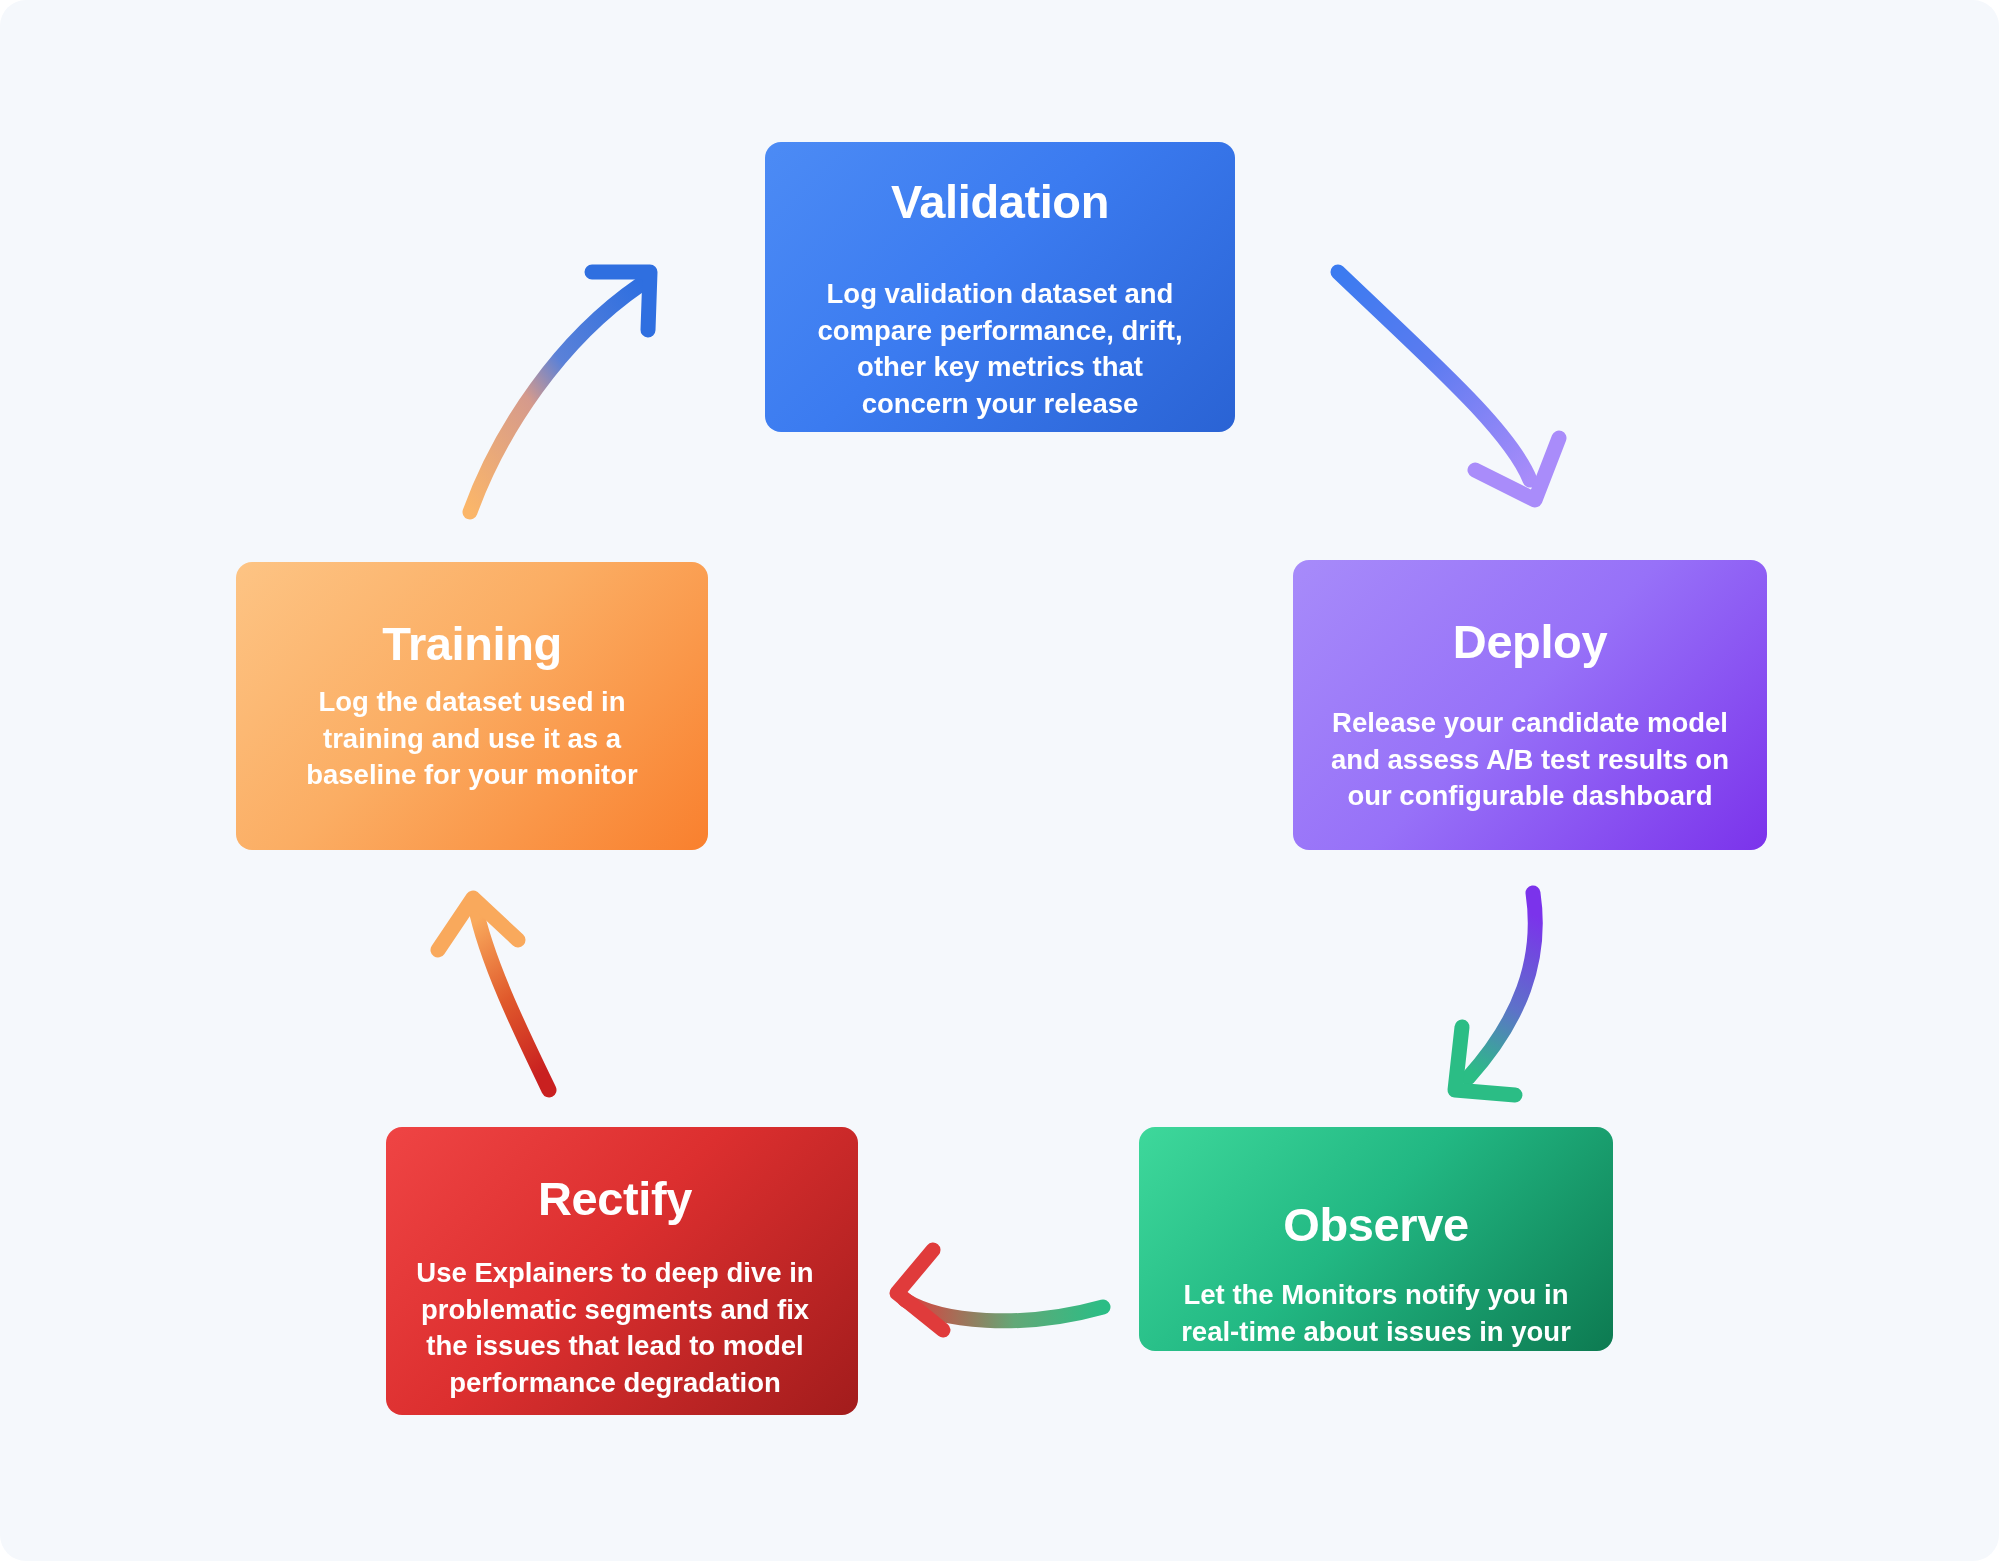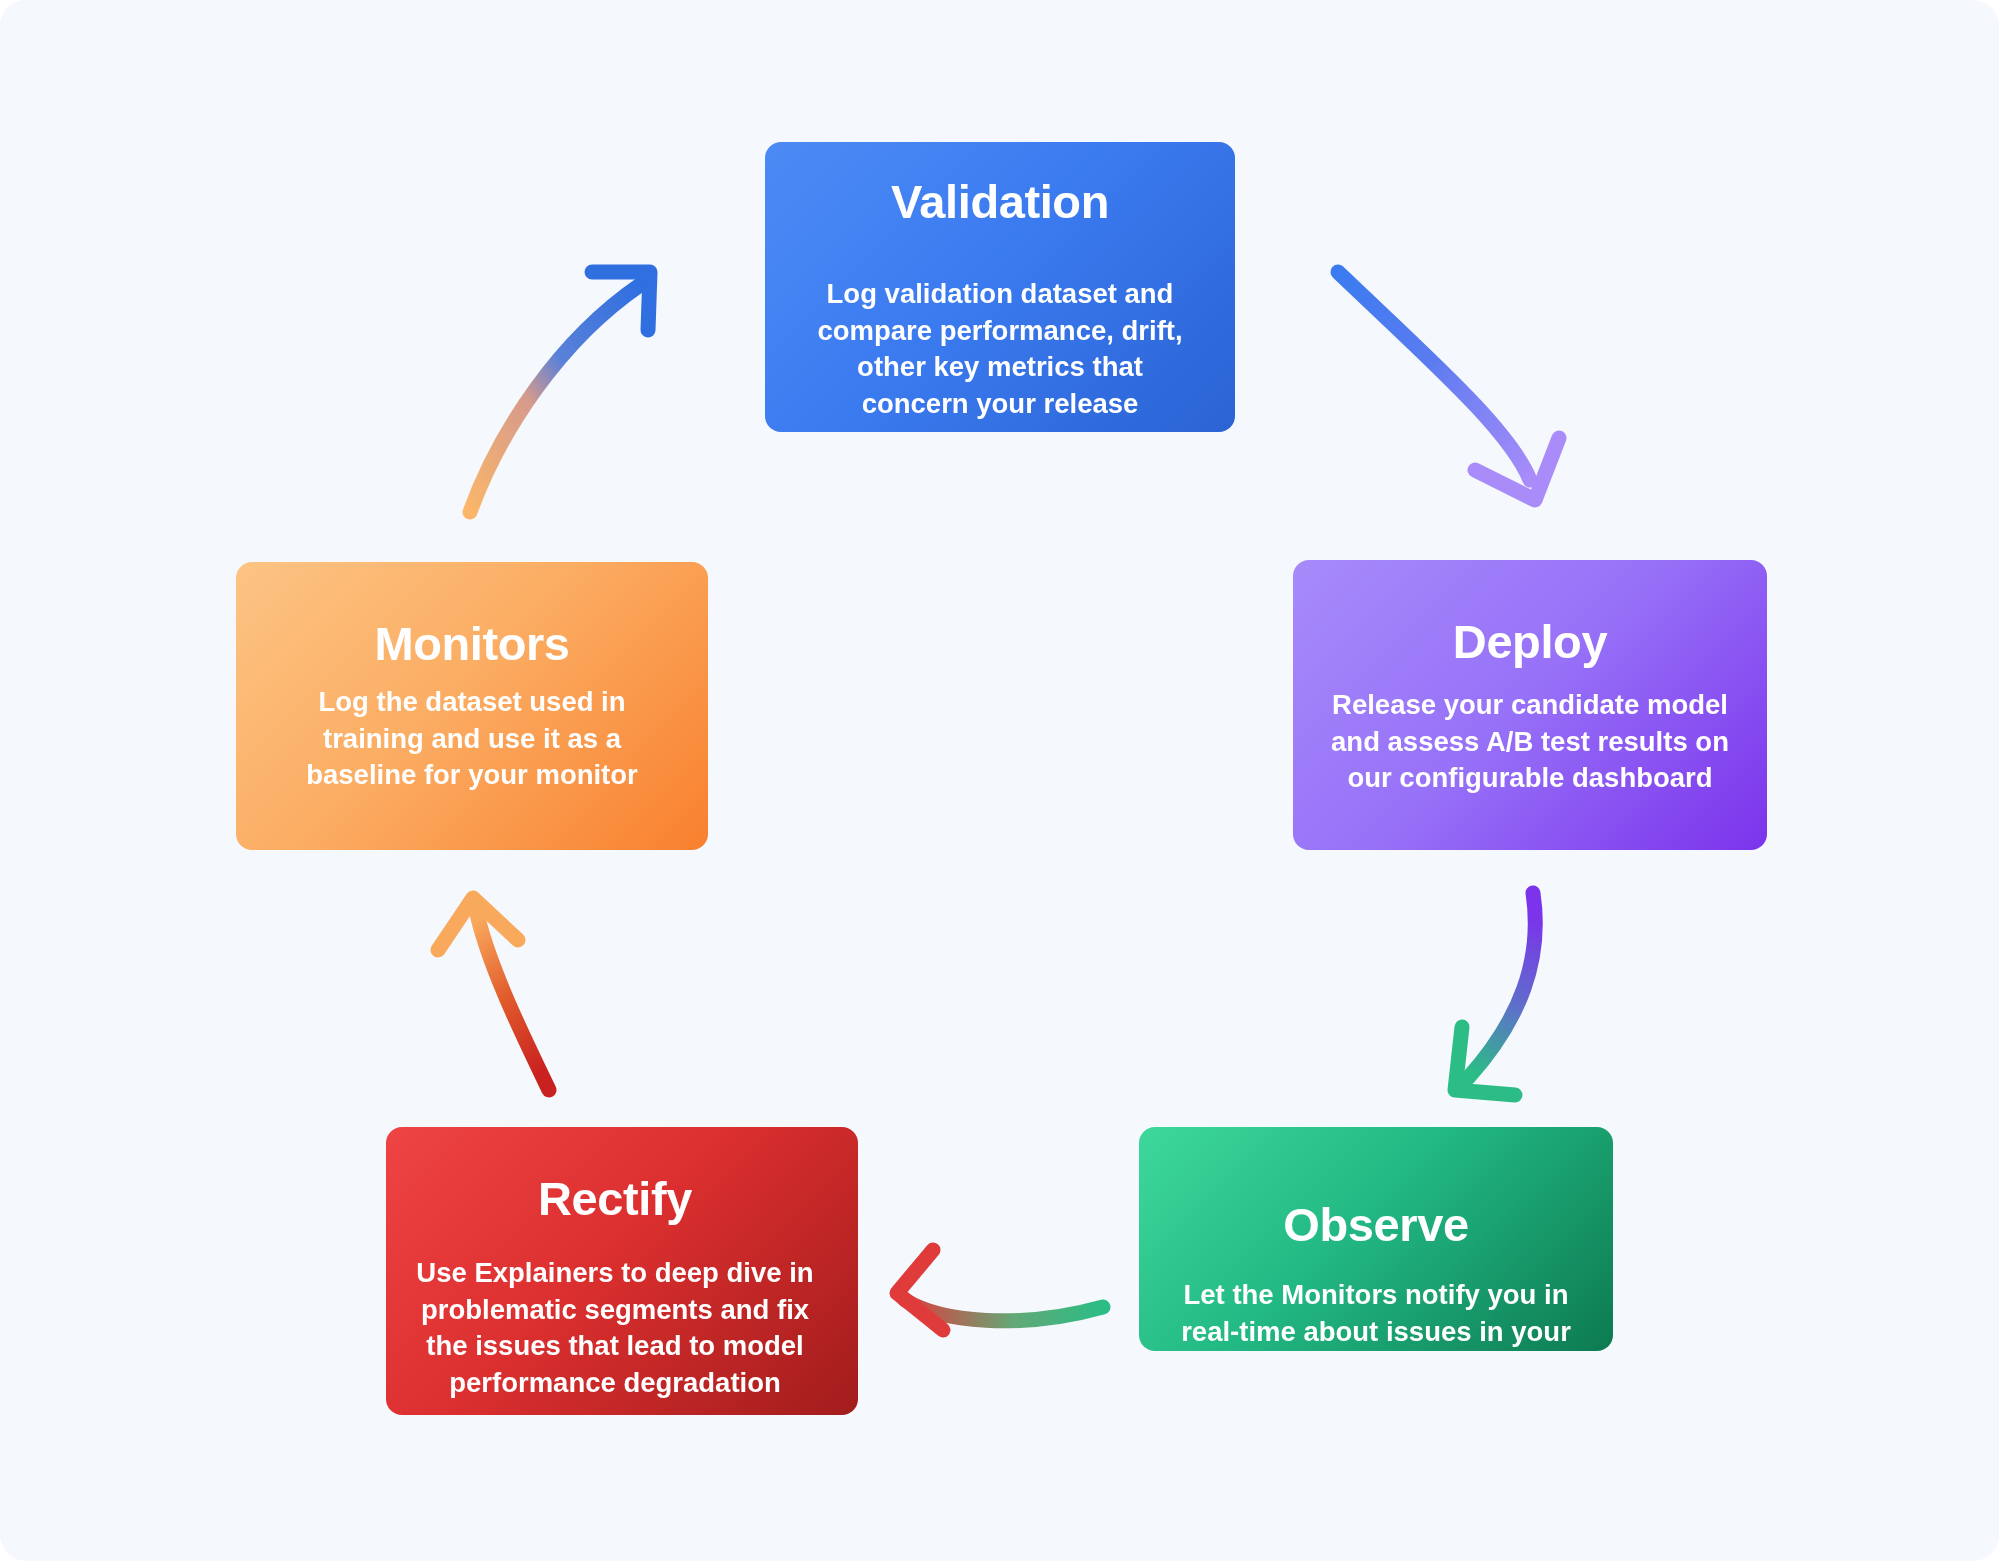--- a/index.html
+++ b/index.html
@@ -68,21 +68,21 @@
   }
 
   
   #card-deploy {
     left: 1293px; top: 560px;
     width: 474px; height: 290px;
     background: linear-gradient(135deg, #a78bfa 0%, #9771f8 48%, #7b33eb 100%);
     padding: 56px 30px 0 30px;
   }
   #card-deploy .card-desc {
-    margin-top: 19px;
+    margin-top: 37px;
     max-width: 410px;
   }
 
   
   #card-observe {
     left: 1139px; top: 1127px;
     width: 474px; height: 224px;
     background: linear-gradient(135deg, #3ed89b 0%, #22b883 45%, #0d7a51 100%);
     padding: 72px 26px 0 26px;
   }
@@ -191,17 +191,17 @@
     <h2 class="card-title">Observe</h2>
     <p class="card-desc">Let the Monitors notify you in real-time about issues in your Model pipelines instead of gluing your eyes to each chart</p>
   </div>
 
   <div class="card" id="card-rectify">
     <h2 class="card-title">Rectify</h2>
     <p class="card-desc">Use Explainers to deep dive in problematic segments and fix the issues that lead to model performance degradation</p>
   </div>
 
   <div class="card" id="card-training">
-    <h2 class="card-title">Monitors</h2>
+    <h2 class="card-title">Training</h2>
     <p class="card-desc">Log the dataset used in training and use it as a baseline for your monitor</p>
   </div>
 
 </div>
 
 </body></html>

